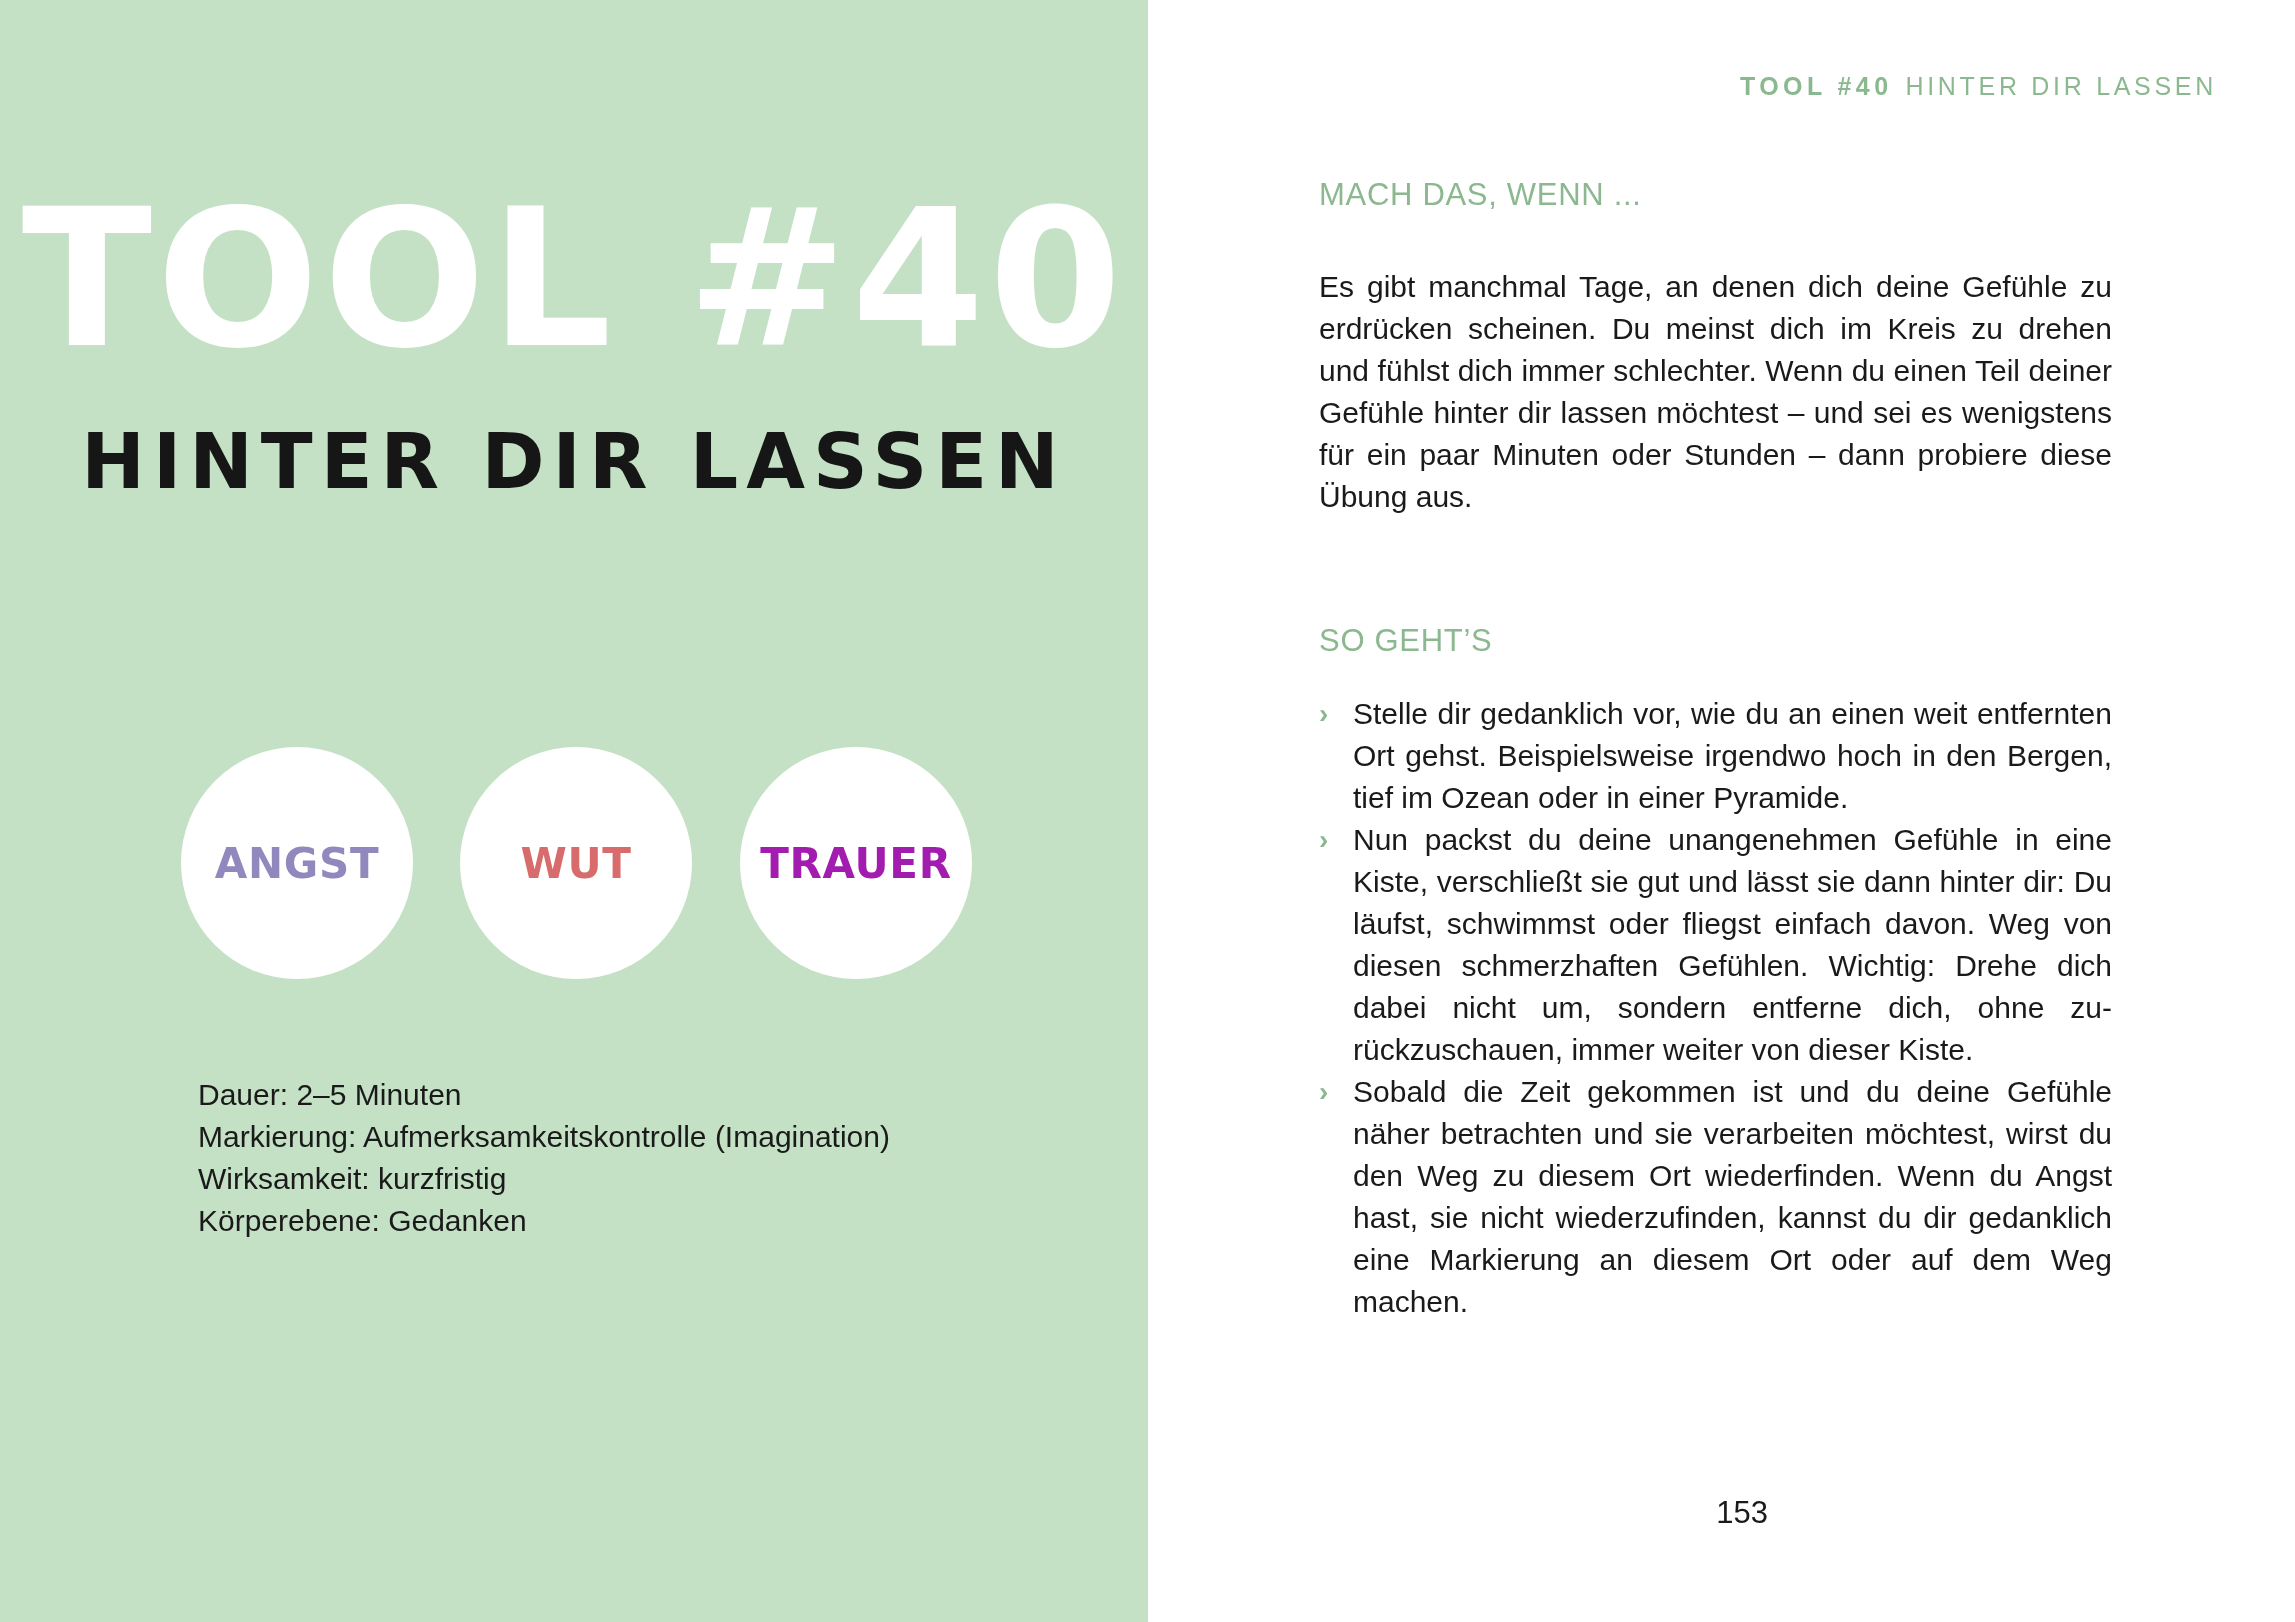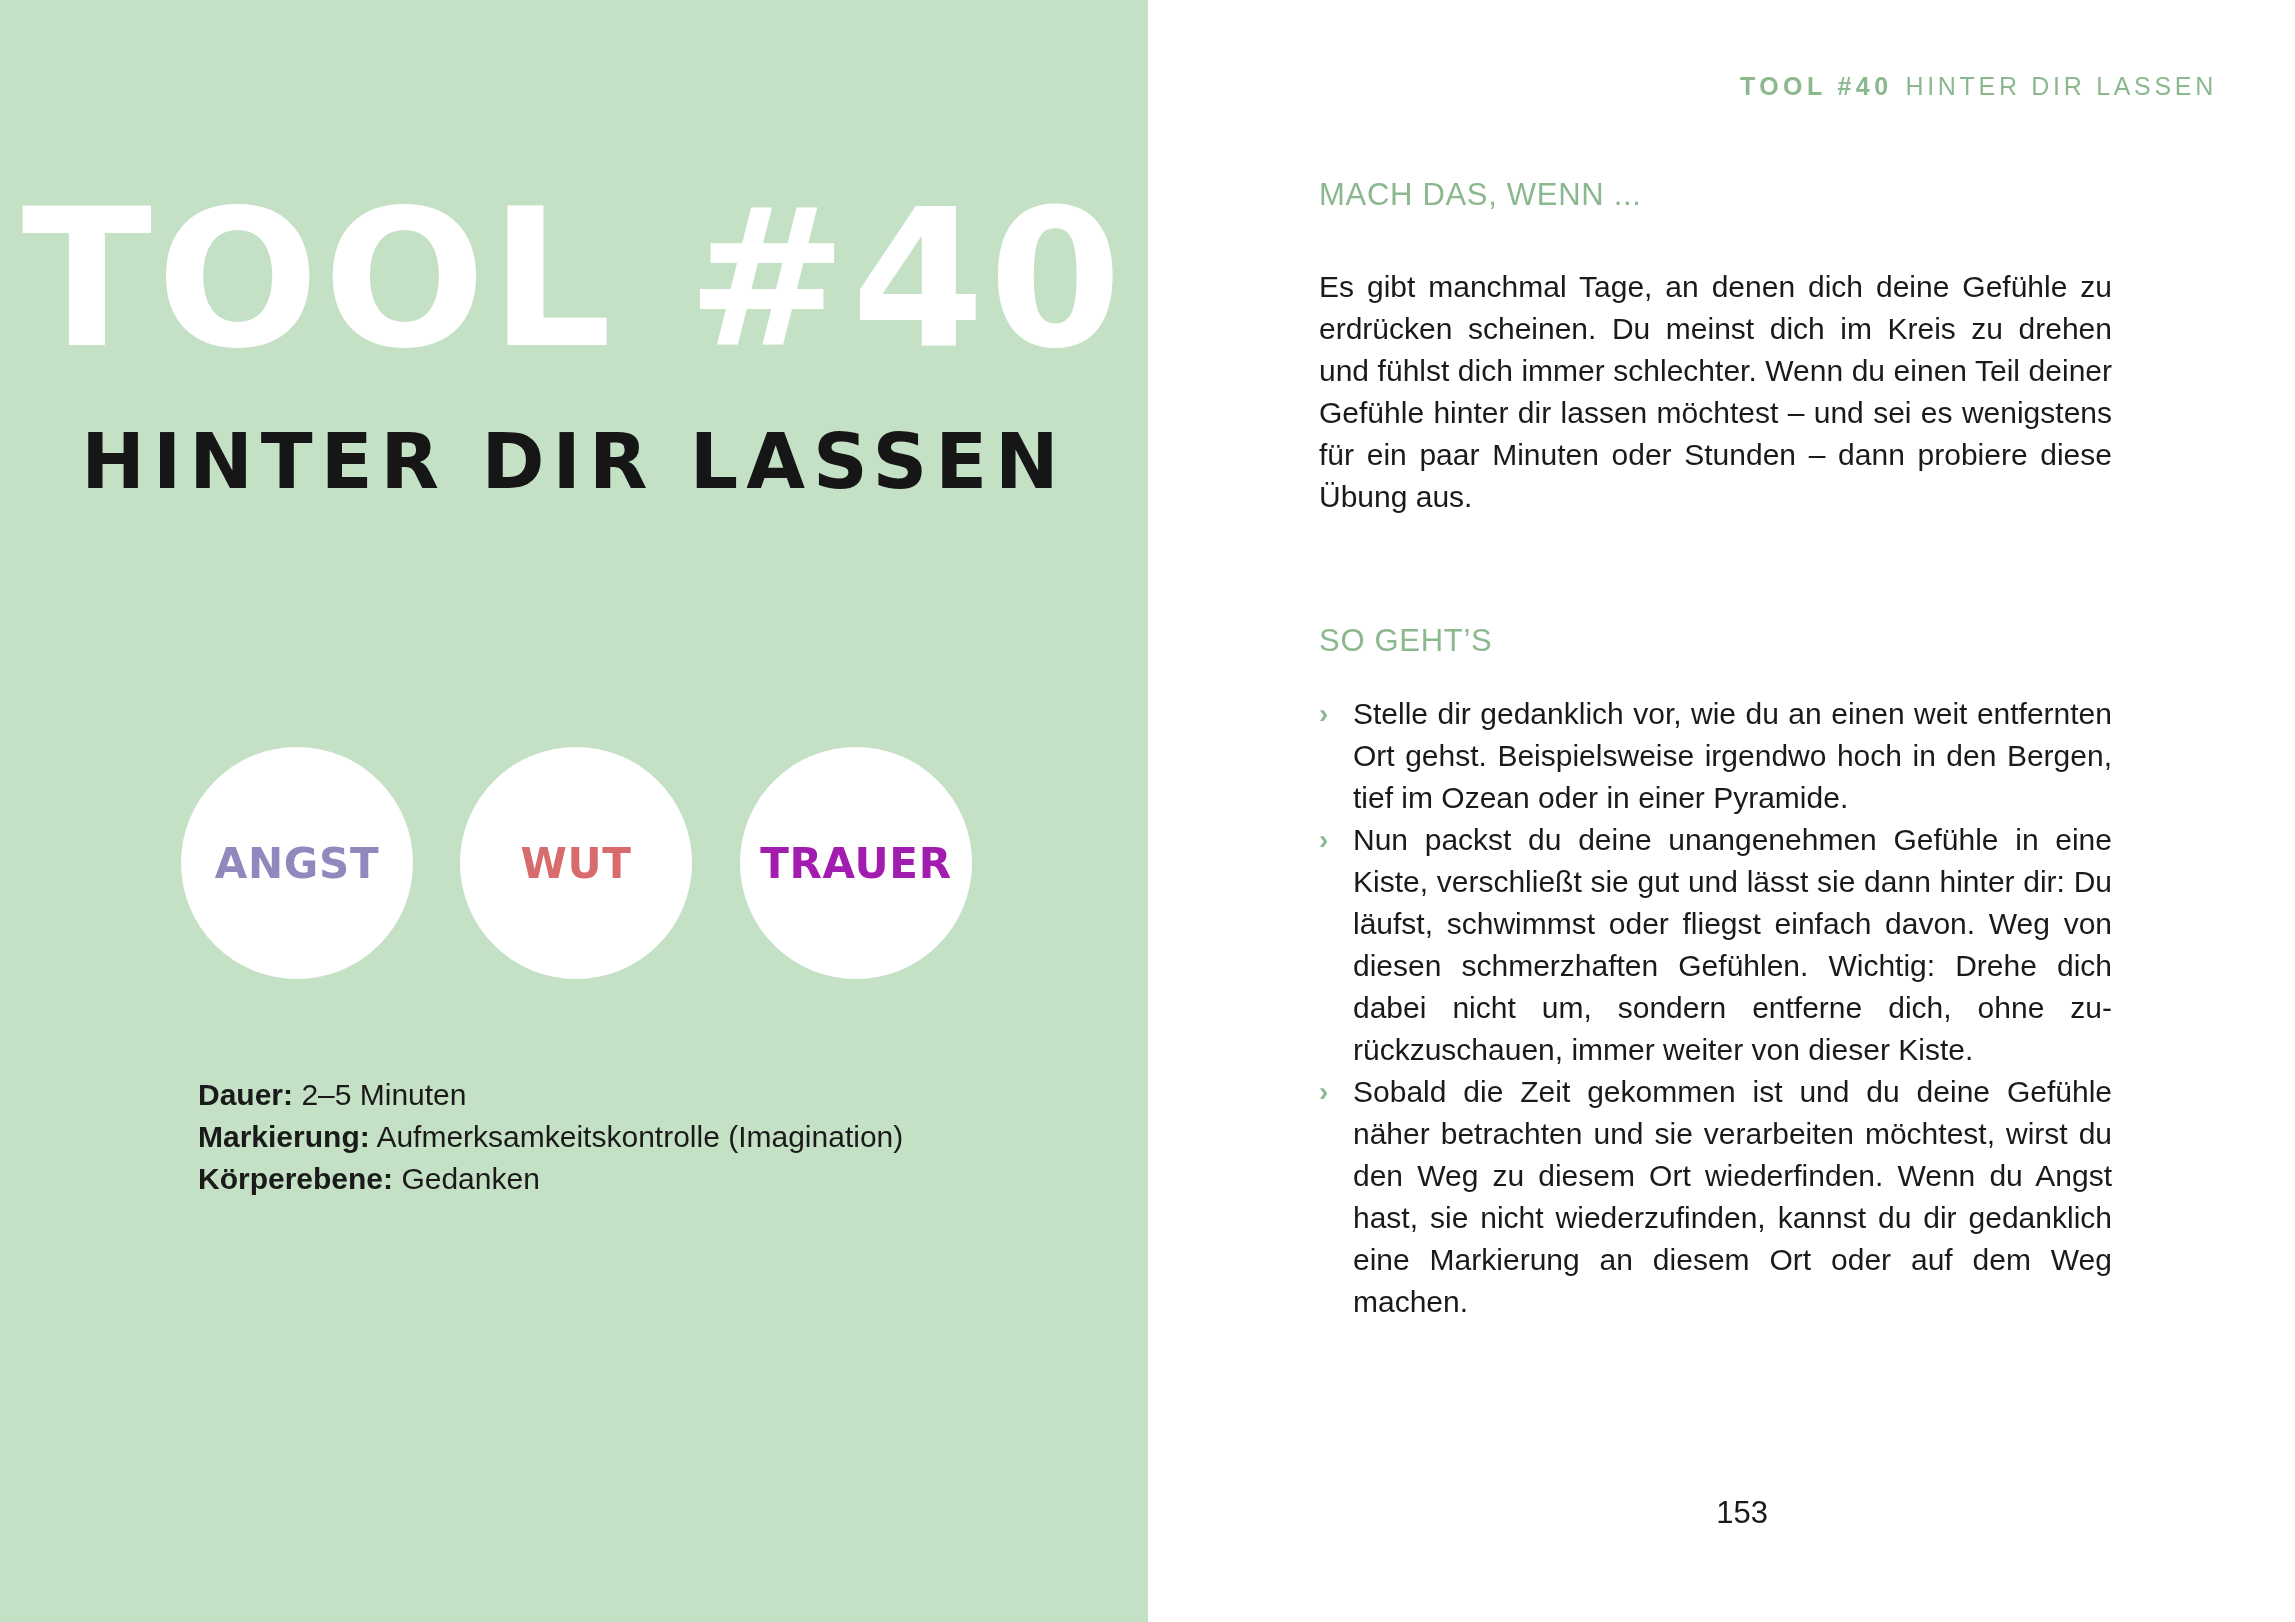--- a/index.html
+++ b/index.html
@@ -38,21 +38,21 @@
   .circle span {
     font-family: "DejaVu Sans", sans-serif; font-weight: bold;
     font-size: 42px; letter-spacing: 0.7px;
   }
   .c1 { left: 181px; } .c2 { left: 460px; } .c3 { left: 740px; }
   .info {
     position: absolute; left: 198px; top: 1074px;
     font-size: 30px; line-height: 42px; color: #1a1a1a;
   }
   .info .row { white-space: nowrap; }
-  .info b { font-weight: bold; }
+  .info b { font-weight: normal; }
 
   .running-head {
     position: absolute; right: 78px; top: 72px;
     font-size: 25px; letter-spacing: 3.7px; color: #8bb88f; white-space: nowrap;
   }
   .running-head .rh-bold { font-weight: bold; letter-spacing: 4.4px; margin-right: 13px; }
   .section-head {
     position: absolute; left: 1319px; width: 793px; 
     font-size: 31px; color: #8bb88f; letter-spacing: 0.7px;
   }
@@ -95,20 +95,24 @@
   <div class="info">
     <div class="row">
       <b>Dauer:</b>
       <span>2–5 Minuten</span>
     </div>
     <div class="row">
       <b>Markierung:</b>
       <span>Aufmerksamkeitskontrolle (Imagination)</span>
     </div>
     <div class="row">
+      <b>Wirksamkeit:</b>
+      <span>kurzfristig</span>
+    </div>
+    <div class="row">
       <b>Körperebene:</b>
       <span>Gedanken</span>
     </div>
   </div>
 </div>
 
 <div class="right-page"></div>
 
 <div class="running-head">
   <span class="rh-bold">TOOL #40</span><span>HINTER DIR LASSEN</span>

